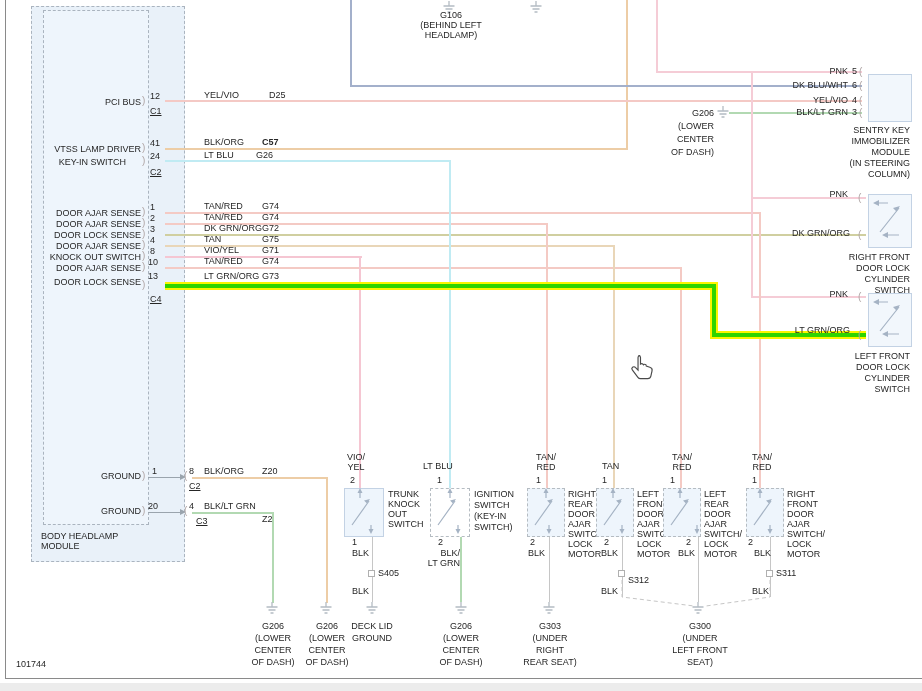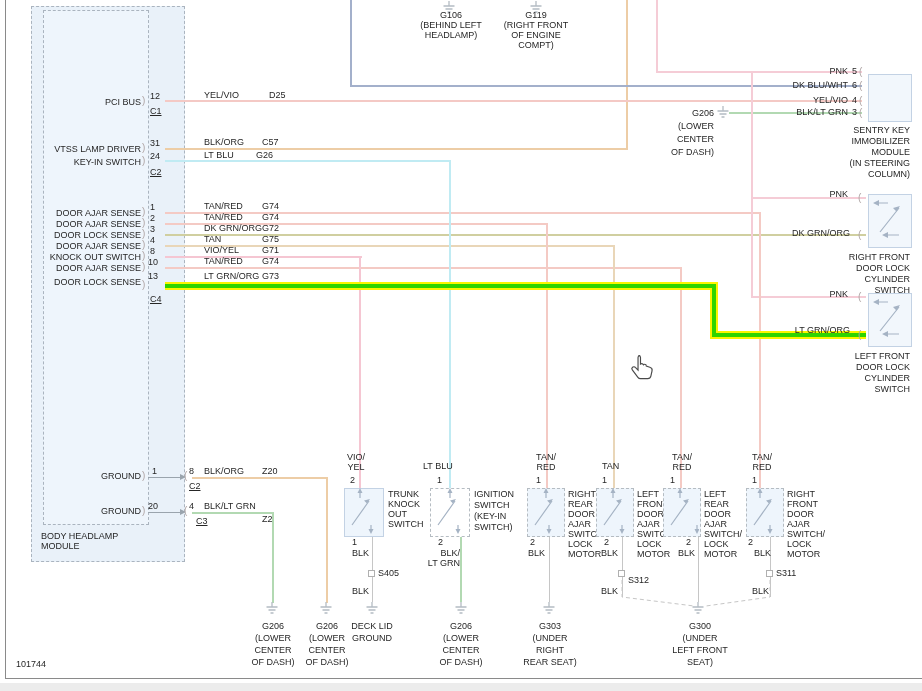--- a/index.html
+++ b/index.html
@@ -95,26 +95,20 @@
       <path d="M7 0 V5 M1.5 5 H12.5 M3.5 8 H10.5 M5.5 11 H8.5" stroke="#b4bcc3" stroke-width="1.3" fill="none"></path>
     </svg>
   <div class="t ml ct" style="left:411px;top:10px;width:80px;">
     <span>G106</span>
     <span>(BEHIND LEFT</span>
     <span>HEADLAMP)</span>
   </div>
   <svg style="position:absolute;left:529px;top:1px;" width="14" height="13">
       <path d="M7 0 V5 M1.5 5 H12.5 M3.5 8 H10.5 M5.5 11 H8.5" stroke="#b4bcc3" stroke-width="1.3" fill="none"></path>
     </svg>
-  <div class="t ml ct" style="left:496px;top:10px;width:80px;">
-    <span>G119</span>
-    <span>(RIGHT FRONT</span>
-    <span>OF ENGINE</span>
-    <span>COMPT)</span>
-  </div>
   <svg style="position:absolute;left:716px;top:106px;" width="14" height="13">
       <path d="M7 0 V5 M1.5 5 H12.5 M3.5 8 H10.5 M5.5 11 H8.5" stroke="#b4bcc3" stroke-width="1.3" fill="none"></path>
     </svg>
   <div class="t ml rt lh13" style="left:634px;top:107px;width:80px;">
     <span>G206</span>
     <span>(LOWER</span>
     <span>CENTER</span>
     <span>OF DASH)</span>
   </div>
 
@@ -166,55 +160,55 @@
   <span class="br" style="left:858px;top:330px;">(</span>
   <div class="t ml rt lh11" style="right:12px;top:351px;width:90px;">
     <span>LEFT FRONT</span>
     <span>DOOR LOCK</span>
     <span>CYLINDER</span>
     <span>SWITCH</span>
   </div>
 
   <div class="t rt" style="left:41px;top:97px;width:100px;">PCI BUS</div>
   <div class="t rt" style="left:41px;top:144px;width:100px;">VTSS LAMP DRIVER</div>
-  <div class="t rt" style="left:41px;top:157px;width:100px;">KEY-IN SWITCH</div>
+  <div class="t rt" style="left:26px;top:157px;width:100px;">KEY-IN SWITCH</div>
   <div class="t rt" style="left:41px;top:208px;width:100px;">DOOR AJAR SENSE</div>
   <div class="t rt" style="left:41px;top:219px;width:100px;">DOOR AJAR SENSE</div>
   <div class="t rt" style="left:41px;top:230px;width:100px;">DOOR LOCK SENSE</div>
   <div class="t rt" style="left:41px;top:241px;width:100px;">DOOR AJAR SENSE</div>
   <div class="t rt" style="left:41px;top:252px;width:100px;">KNOCK OUT SWITCH</div>
   <div class="t rt" style="left:41px;top:263px;width:100px;">DOOR AJAR SENSE</div>
   <div class="t rt" style="left:41px;top:277px;width:100px;">DOOR LOCK SENSE</div>
   <div class="t rt" style="left:41px;top:471px;width:100px;">GROUND</div>
   <div class="t rt" style="left:41px;top:506px;width:100px;">GROUND</div>
 
   <div class="t" style="left:150px;top:91px;">12</div>
   <div class="t u" style="left:150px;top:106px;">C1</div>
-  <div class="t" style="left:150px;top:138px;">31</div>
+  <div class="t" style="left:150px;top:138px;">41</div>
   <div class="t" style="left:150px;top:151px;">24</div>
   <div class="t u" style="left:150px;top:167px;">C2</div>
   <div class="t" style="left:150px;top:202px;">1</div>
   <div class="t" style="left:150px;top:213px;">2</div>
   <div class="t" style="left:150px;top:224px;">3</div>
   <div class="t" style="left:150px;top:235px;">4</div>
   <div class="t" style="left:150px;top:246px;">8</div>
   <div class="t" style="left:148px;top:257px;">10</div>
   <div class="t" style="left:148px;top:271px;">13</div>
   <div class="t u" style="left:150px;top:294px;">C4</div>
   <div class="t" style="left:152px;top:466px;">1</div>
   <div class="t" style="left:148px;top:501px;">20</div>
   <div class="t" style="left:189px;top:466px;">8</div>
   <div class="t u" style="left:189px;top:481px;">C2</div>
   <div class="t" style="left:189px;top:501px;">4</div>
   <div class="t u" style="left:189px;top:516px;margin-left:7px;">C3</div>
 
   <div class="t" style="left:204px;top:90px;">YEL/VIO</div>
   <div class="t" style="left:262px;top:90px;padding-left:7px;">D25</div>
   <div class="t" style="left:204px;top:137px;">BLK/ORG</div>
-  <div class="t" style="left:262px;top:137px;">C57</div>
+  <div class="t" style="left:262px;top:137px;font-weight:bold;">C57</div>
   <div class="t" style="left:204px;top:150px;">LT BLU</div>
   <div class="t" style="left:256px;top:150px;">G26</div>
   <div class="t" style="left:204px;top:201px;">TAN/RED</div>
   <div class="t" style="left:262px;top:201px;">G74</div>
   <div class="t" style="left:204px;top:212px;">TAN/RED</div>
   <div class="t" style="left:262px;top:212px;">G74</div>
   <div class="t" style="left:204px;top:223px;">DK GRN/ORG</div>
   <div class="t" style="left:262px;top:223px;">G72</div>
   <div class="t" style="left:204px;top:234px;">TAN</div>
   <div class="t" style="left:262px;top:234px;">G75</div>

